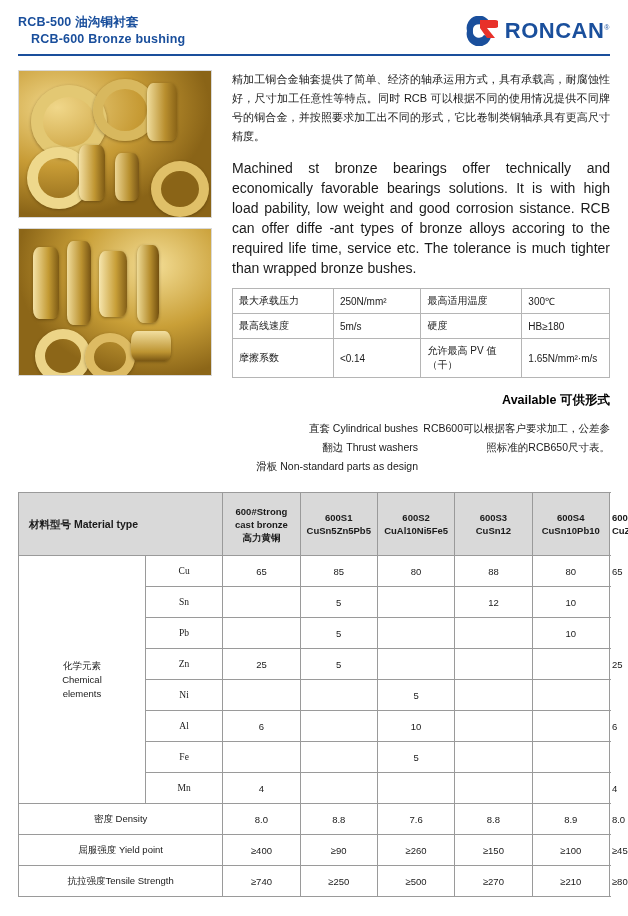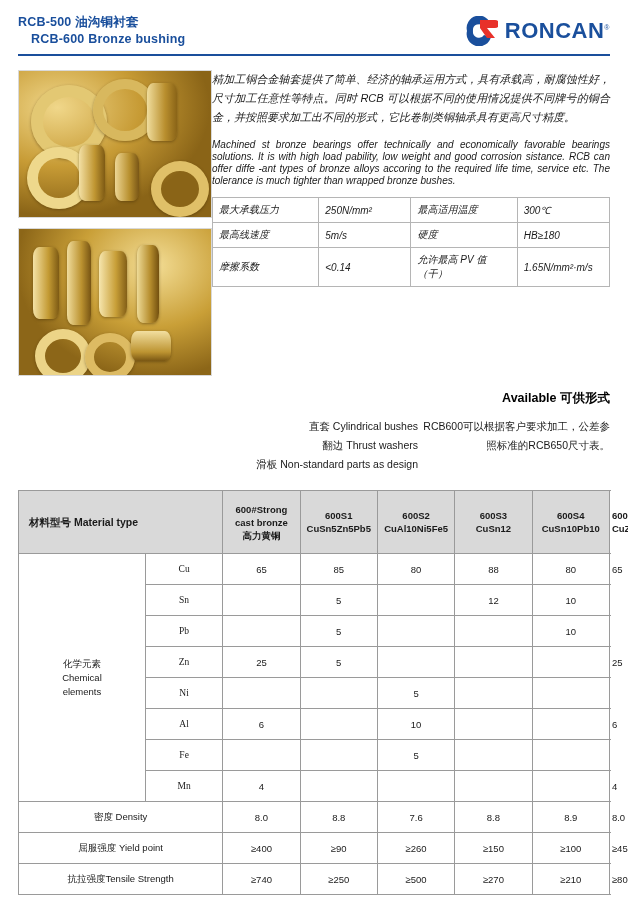--- a/index.html
+++ b/index.html
@@ -114,34 +114,33 @@
     box-shadow: 0 1px 3px rgba(60,40,5,.45);
   }
   .tube {
     position: absolute;
     border-radius: 6px/10px;
     box-shadow: 0 1px 3px rgba(60,40,5,.45);
   }
 
   .top-text {
     flex: 1 1 auto;
-    padding-left: 0;
-    box-sizing: border-box;
-    font-style: italic;
+    padding-left: 20px;
+    box-sizing: border-box;
   }
   .para-cn {
     font-size: 11px;
     line-height: 19px;
     color: #1a1a1a;
     margin: 0 0 12px 0;
     text-align: justify;
   }
   .para-en {
-    font-size: 10px;
-    line-height: 12px;
+    font-size: 14px;
+    line-height: 20px;
     color: #1a1a1a;
     margin: 0 0 10px 0;
     text-align: justify;
   }
 
   
   .spec-table {
     border-collapse: collapse;
     width: 100%;
     margin-top: 4px;

